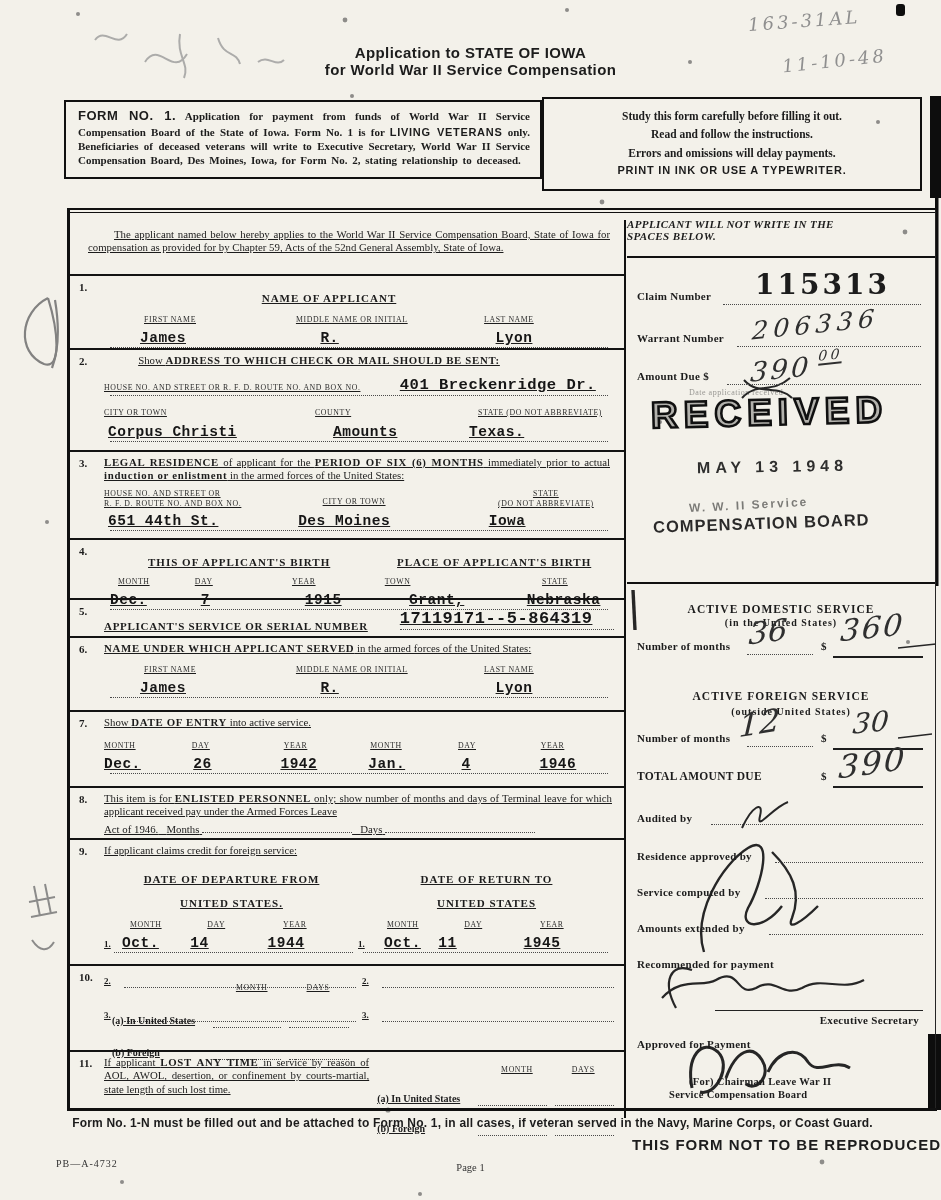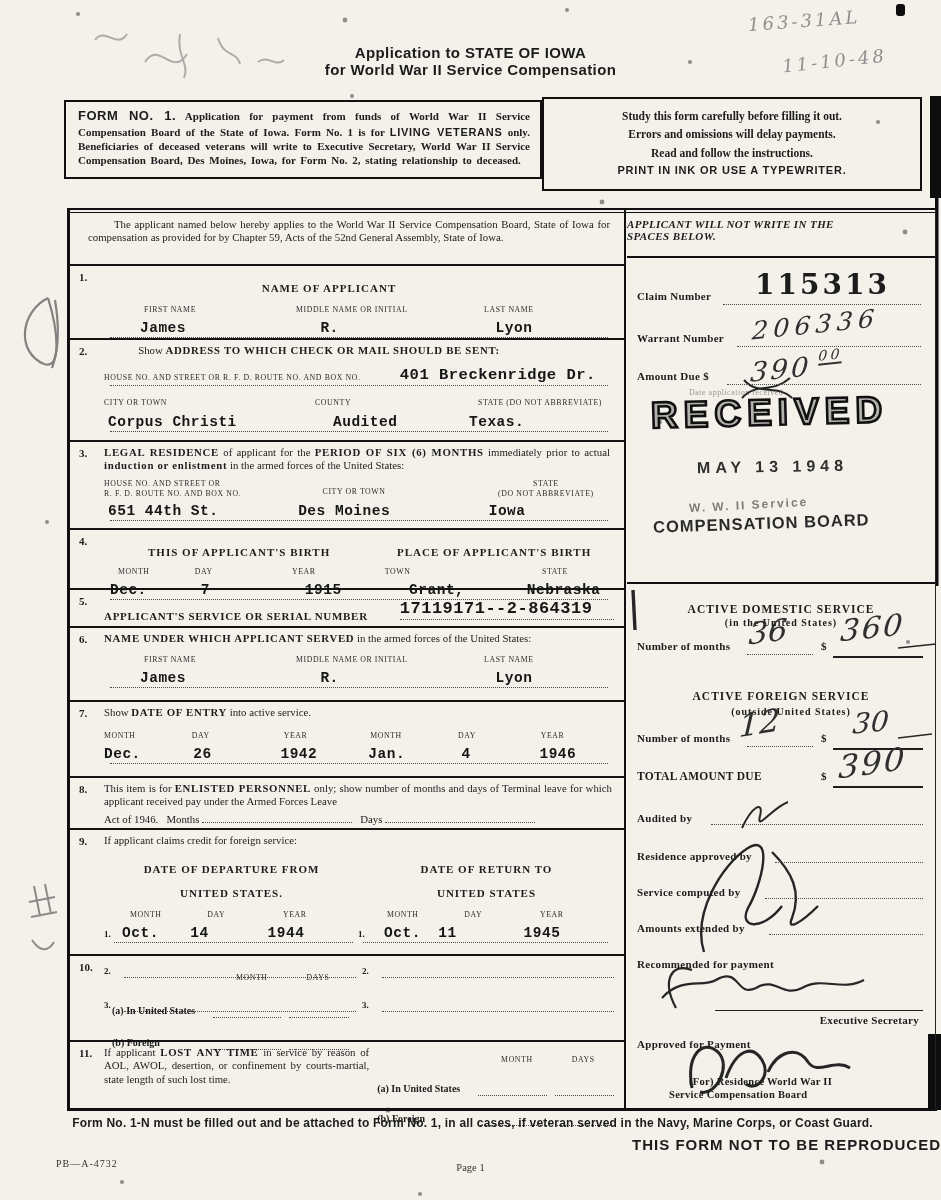--- a/index.html
+++ b/index.html
@@ -22,21 +22,21 @@
   .stamp-sans{font-family:"Liberation Sans",sans-serif;font-weight:bold;color:#191919;white-space:nowrap;}
   .dotline{border-bottom:1.6px dotted #4a4a4a;height:0;}
   .solidline{border-bottom:2px solid #1d1d1d;height:0;}
   .title-c{font-weight:bold;font-size:11px;letter-spacing:1px;text-align:center;margin-top:12px;}
   
   .box-form{left:64px;top:100px;width:452px;border:2.5px solid #101010;padding:6px 10px 9px 12px;}
   .box-instr{left:542px;top:97px;width:368px;border:2.5px solid #101010;padding:8px 4px 9px;}
   
   .main{left:67px;top:208px;width:867px;height:898px;border-left:3px solid #101010;border-top:2.5px solid #101010;border-bottom:3px solid #101010;}
   .main .inner-rule{position:absolute;top:2px;left:0;right:0;border-top:1.2px solid #101010;}
-  .left-pane{position:absolute;left:0;top:0;width:554px;height:898px;border-right:2.5px solid #101010;}
+  .left-pane{position:absolute;left:0;top:10px;width:554px;height:898px;border-right:2.5px solid #101010;text-decoration:underline;}
   .right-pane{position:absolute;left:557px;top:0;width:308px;height:898px;border-right:1.5px solid #252525;}
   .item{position:relative;border-top:2.5px solid #131313;padding:4px 10px 0 34px;box-sizing:border-box;}
   .row{display:flex;}
   .fill{border-bottom:1.6px dotted #4a4a4a;height:0;margin:1px 6px 3px 6px;}
   .half{width:50%;box-sizing:border-box;}
   
   .rp-lbl{font-weight:bold;font-size:11px;letter-spacing:.3px;white-space:nowrap;}
   svg.overlay{position:absolute;left:0;top:0;pointer-events:none;}
   .footer-note{font-family:"Liberation Sans",sans-serif;font-weight:bold;font-size:12px;letter-spacing:.2px;}
 </style>
@@ -105,22 +105,22 @@
   <div class="abs pencil" style="left:748px;top:10px;transform:rotate(-4deg);">163-31AL</div>
   <div class="abs pencil" style="left:782px;top:50px;transform:rotate(-6deg);">11-10-48</div>
 
   <div class="abs box-form boxtxt">
     <span class="box-title">FORM NO. 1.</span>
     <span>Application for payment from funds of World War II Service Compensation Board of the State of Iowa.  Form No. 1 is for </span><span class="b" style="font-family:'Liberation Sans',sans-serif;">LIVING VETERANS</span><span> only.  Beneficiaries of deceased veterans will write to Executive Secretary, World War II Service Compensation Board, Des Moines, Iowa, for Form No. 2, stating relationship to deceased.</span>
   </div>
 
   <div class="abs box-instr instr">
     <div>Study this form carefully before filling it out.</div>
+    <div>Read and follow the instructions.</div>
     <div>Errors and omissions will delay payments.</div>
-    <div>Read and follow the instructions.</div>
     <div class="sans">PRINT IN INK OR USE A TYPEWRITER.</div>
   </div>
 
   <div class="abs main">
     <div class="inner-rule"></div>
 
     <div class="left-pane">
 
       <div class="itxt" style="padding:8px 14px 6px 18px;height:40px;">
         <span style="display:inline-block;width:26px;"></span><span>The applicant named below hereby applies to the World War II Service Compensation Board, State of Iowa for compensation as provided for by Chapter 59, Acts of the 52nd General Assembly, State of Iowa.</span>
@@ -152,21 +152,21 @@
           <div style="width:42%;"><span class="tw" style="font-size:15.5px;">401 Breckenridge Dr.</span></div>
         </div>
         <div class="fill"></div>
         <div class="row" style="margin-top:5px;">
           <div style="width:45%;"><span class="lbl">CITY OR TOWN</span></div>
           <div style="width:26%;"><span class="lbl">COUNTY</span></div>
           <div style="width:29%;margin-left:41px;"><span class="lbl">STATE (DO NOT ABBREVIATE)</span></div>
         </div>
         <div class="row" style="margin-top:3px;">
           <div style="width:45%;padding-left:4px;"><span class="tw">Corpus Christi</span></div>
-          <div style="width:26%;"><span class="tw">Audited</span></div>
+          <div style="width:26%;"><span class="tw">Amounts</span></div>
           <div style="width:29%;padding-left:6px;"><span class="tw">Texas.</span></div>
         </div>
         <div class="fill" style="margin-top:1px;"></div>
       </div>
 
       <div class="item" style="height:88px;">
         <span class="num">3.</span>
         <div class="itxt" style="padding-right:4px;">
           <span class="b">LEGAL RESIDENCE</span><span> of applicant for the </span><span class="b">PERIOD OF SIX (6) MONTHS</span><span> immediately prior to actual </span><span class="b">induction or enlistment</span><span> in the armed forces of the United States:</span>
         </div>
@@ -210,21 +210,21 @@
           <div style="width:20%;"><span class="tw">Nebraska</span></div>
         </div>
         <div class="fill" style="margin-top:1px;"></div>
       </div>
 
       <div class="item" style="height:38px;">
         <span class="num">5.</span>
         <div class="row" style="align-items:flex-end;">
           <div style="width:58%;padding-top:12px;"><span class="b" style="font-size:11px;">APPLICANT'S SERVICE OR SERIAL NUMBER</span></div>
           <div style="width:42%;">
-            <span class="tw" style="font-size:17px;">17119171--2-864319</span>
+            <span class="tw" style="font-size:17px;">17119171--5-864319</span>
             <div class="fill" style="margin:1px 0 4px 0;"></div>
           </div>
         </div>
       </div>
 
       <div class="item" style="height:74px;">
         <span class="num">6.</span>
         <div class="itxt">
           <span class="b">NAME UNDER WHICH APPLICANT SERVED</span><span> in the armed forces of the United States:</span>
         </div>
@@ -472,21 +472,21 @@
       <div class="abs rp-lbl" style="top:712px;left:10px;">Amounts extended by</div>
       <div class="abs dotline" style="top:724px;left:142px;right:12px;"></div>
 
       <div class="abs rp-lbl" style="top:748px;left:10px;">Recommended for payment</div>
 
       <div class="abs" style="top:800px;left:88px;right:12px;border-bottom:1.6px solid #222;"></div>
       <div class="abs rp-lbl" style="top:804px;right:16px;font-size:11px;">Executive Secretary</div>
 
       <div class="abs rp-lbl" style="top:828px;left:10px;">Approved for Payment</div>
 
-      <div class="abs rp-lbl" style="top:866px;left:62px;font-size:10.5px;">(For) Residence World War II</div>
+      <div class="abs rp-lbl" style="top:866px;left:62px;font-size:10.5px;">(For) Chairman Leave War II</div>
       <div class="abs rp-lbl" style="top:879px;left:42px;font-size:10.5px;">Service Compensation Board</div>
     </div>
   </div>
 
   <div class="abs footer-note" style="top:1116px;left:55px;width:835px;text-align:center;">Form No. 1-N must be filled out and be attached to Form No. 1, in all cases, if veteran served in the Navy, Marine Corps, or Coast Guard.</div>
   <div class="abs footer-note" style="top:1136px;left:0;width:941px;text-align:right;font-size:15px;letter-spacing:1px;">THIS FORM NOT TO BE REPRODUCED</div>
   <div class="abs" style="top:1158px;left:56px;font-size:10px;letter-spacing:1px;color:#333;">PB—A-4732</div>
   <div class="abs" style="top:1162px;left:0;width:941px;text-align:center;font-size:10.5px;color:#333;">Page 1</div>
 
 </div>

